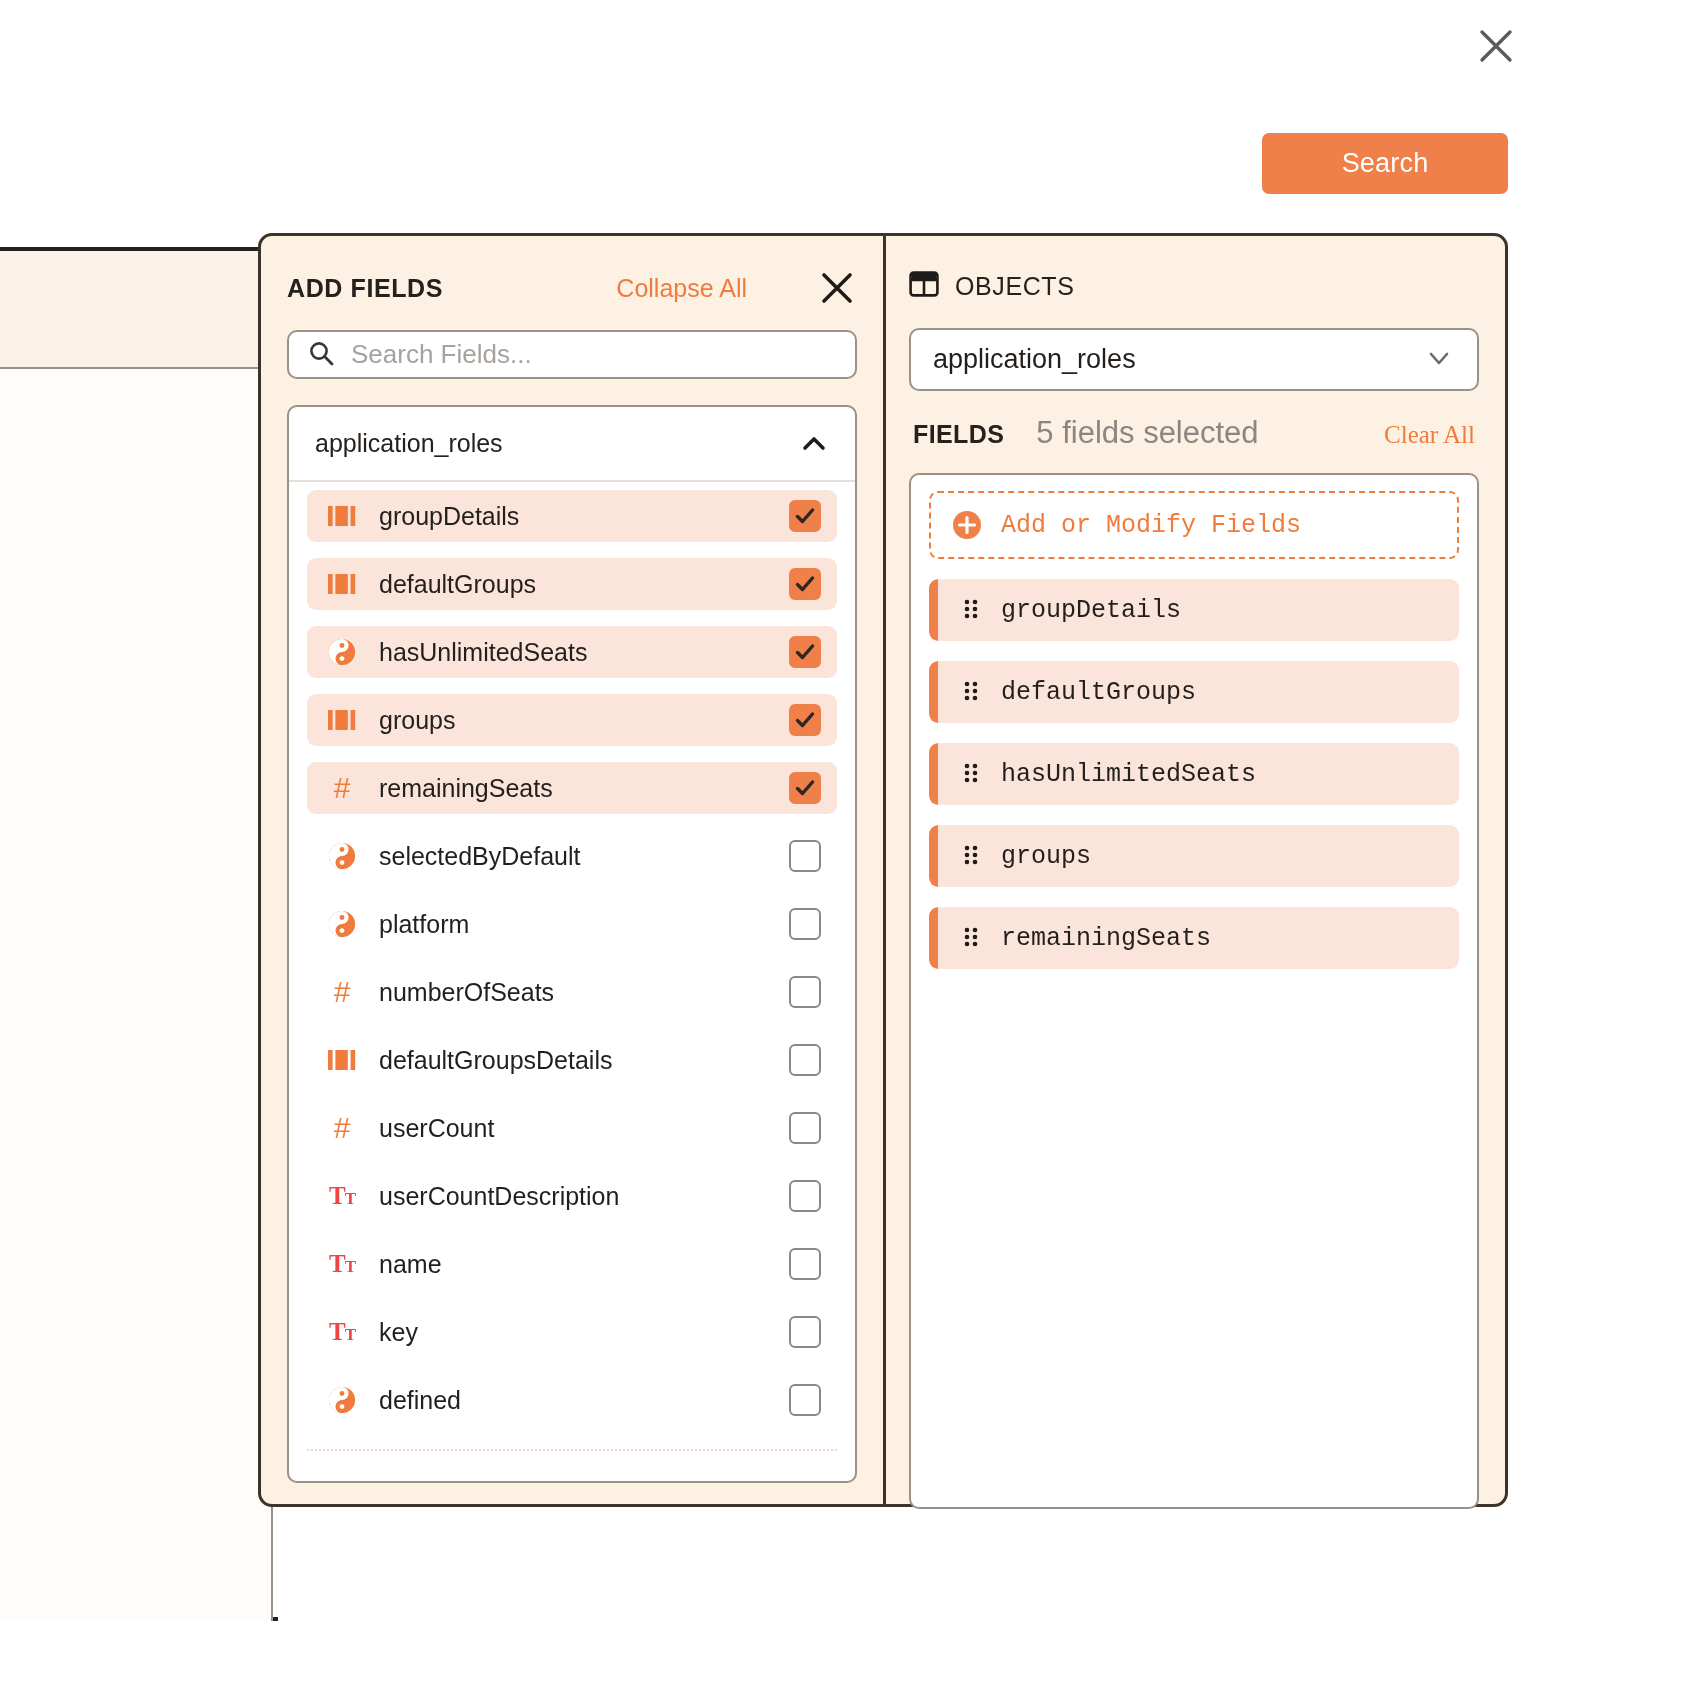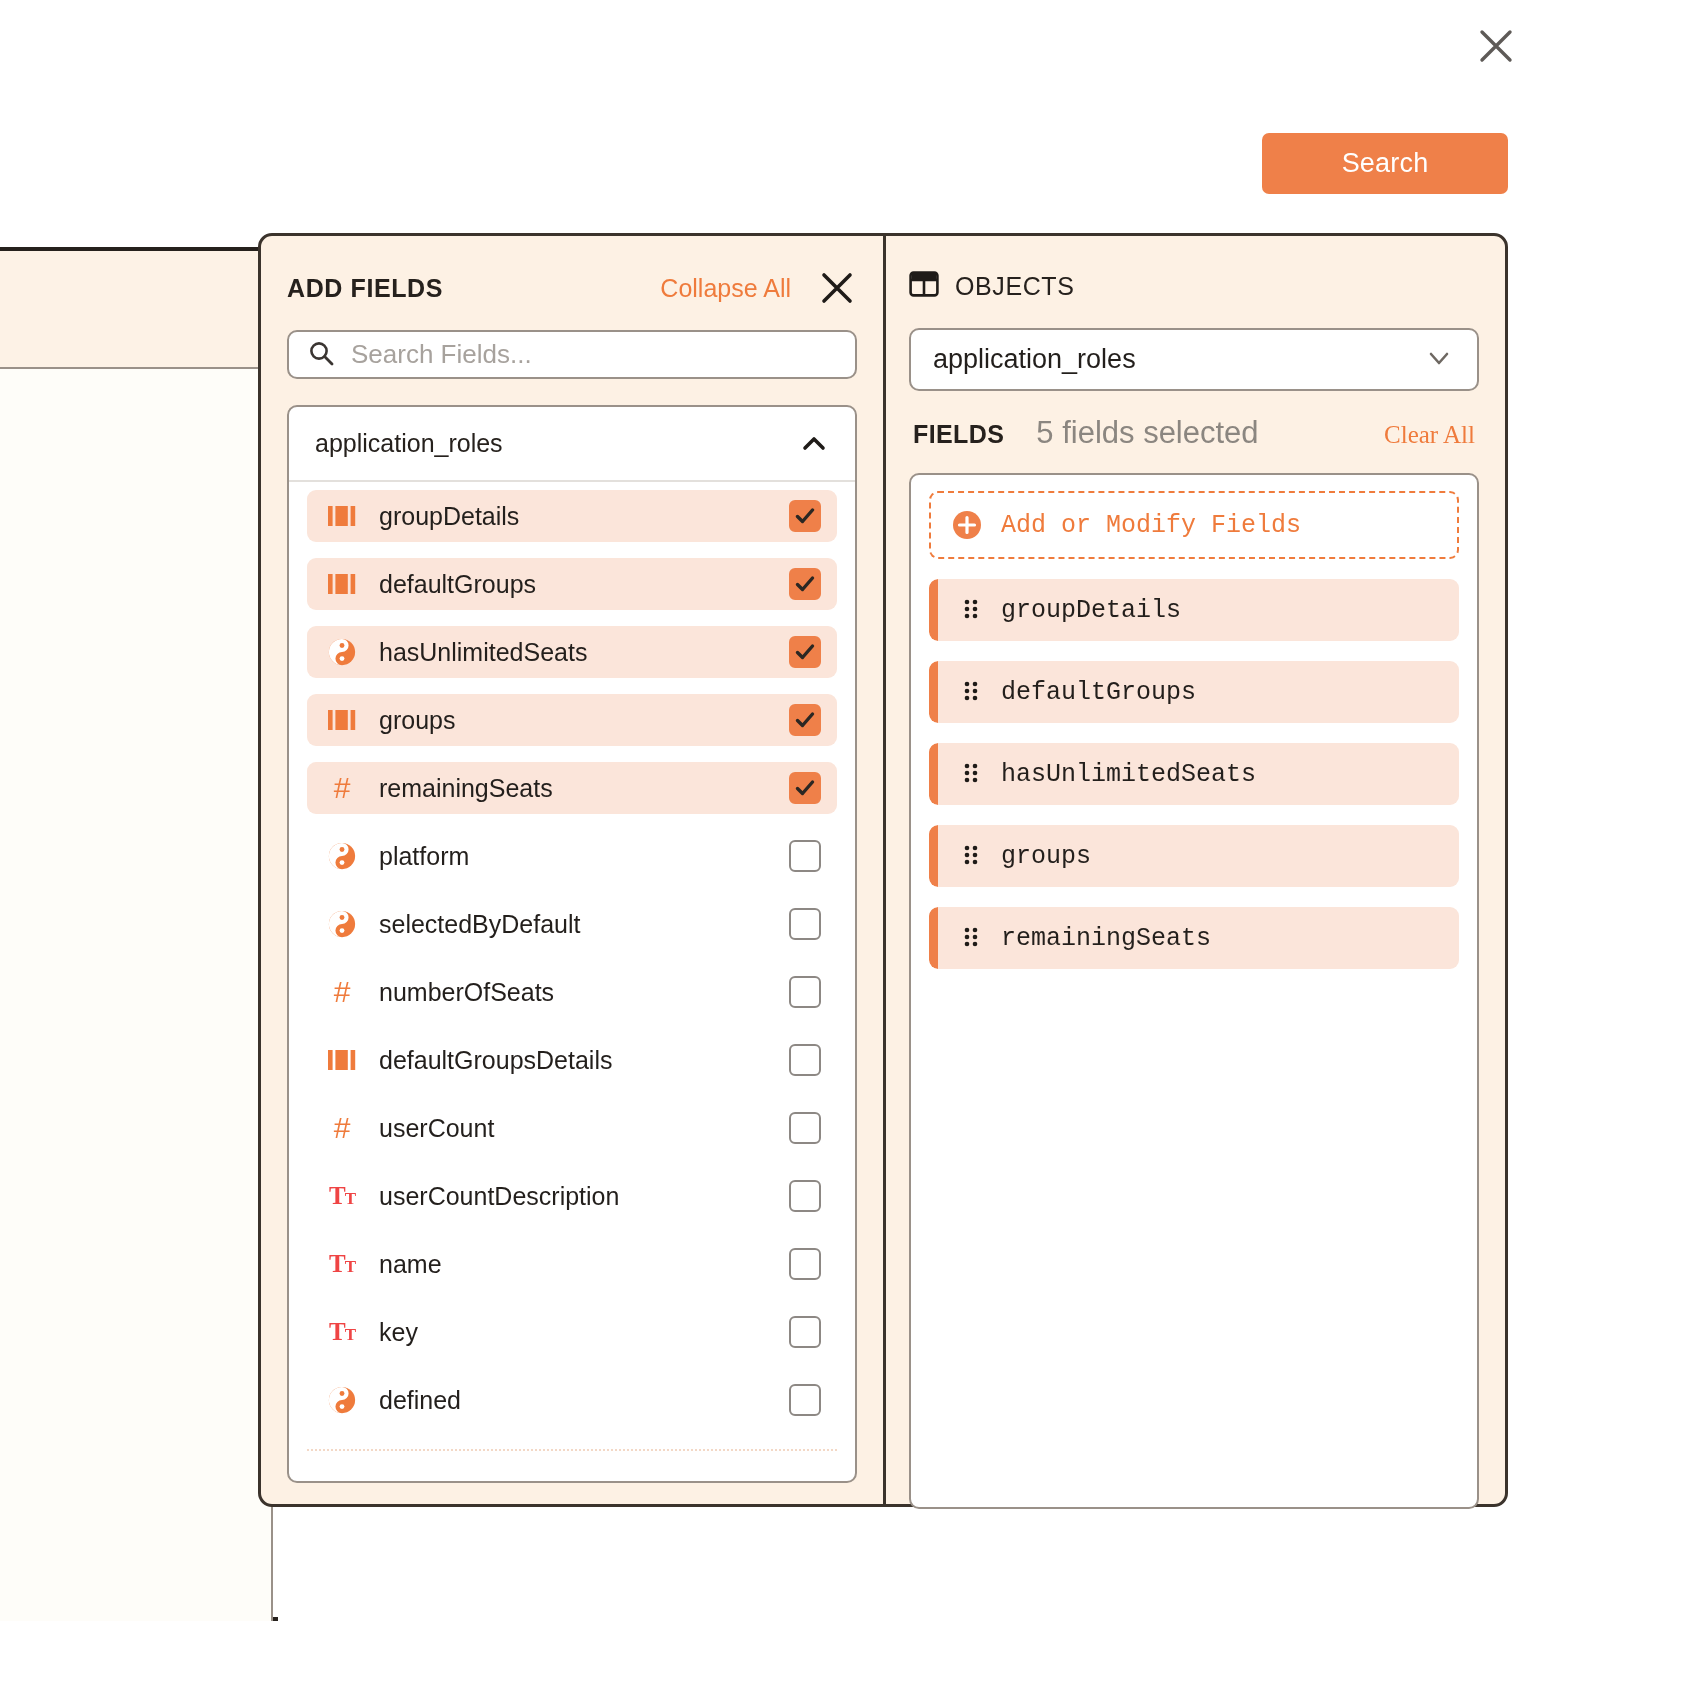--- a/index.html
+++ b/index.html
@@ -103,20 +103,21 @@
     width: 622px;
     box-sizing: border-box;
     padding: 30px 26px 0 26px;
     position: relative;
   }
   #add-fields-header {
     display: flex;
     align-items: center;
     height: 44px;
     margin-bottom: 20px;
+    gap: 44px;
   }
   #add-fields-title {
     font-size: 25px;
     font-weight: bold;
     letter-spacing: .6px;
     color: #26211d;
     flex: 1;
   }
   #collapse-all-link {
     font-size: 25px;
@@ -466,33 +467,33 @@
           </div>
           <div class="field-row">
             <span class="field-icon">
               <svg width="30" height="30" viewBox="0 0 32 32">
                 <circle cx="16" cy="16" r="14" fill="#ef7b3c"></circle>
                 <path d="M16 2 a7 7 0 0 1 0 14 a7 7 0 0 0 0 14 a14 14 0 0 1 0 -28" fill="#ffffff"></path>
                 <circle cx="16" cy="9" r="2.6" fill="#ef7b3c"></circle>
                 <circle cx="16" cy="23" r="2.6" fill="#ffffff"></circle>
               </svg>
             </span>
-            <div class="field-label">platform</div>
+            <div class="field-label">selectedByDefault</div>
             <div class="field-check"></div>
           </div>
           <div class="field-row">
             <span class="field-icon">
               <svg width="30" height="30" viewBox="0 0 32 32">
                 <circle cx="16" cy="16" r="14" fill="#ef7b3c"></circle>
                 <path d="M16 2 a7 7 0 0 1 0 14 a7 7 0 0 0 0 14 a14 14 0 0 1 0 -28" fill="#ffffff"></path>
                 <circle cx="16" cy="9" r="2.6" fill="#ef7b3c"></circle>
                 <circle cx="16" cy="23" r="2.6" fill="#ffffff"></circle>
               </svg>
             </span>
-            <div class="field-label">selectedByDefault</div>
+            <div class="field-label">platform</div>
             <div class="field-check"></div>
           </div>
           <div class="field-row">
             <span class="field-icon">
               <span class="glyph-hash">#</span>
             </span>
             <div class="field-label">numberOfSeats</div>
             <div class="field-check"></div>
           </div>
           <div class="field-row">

